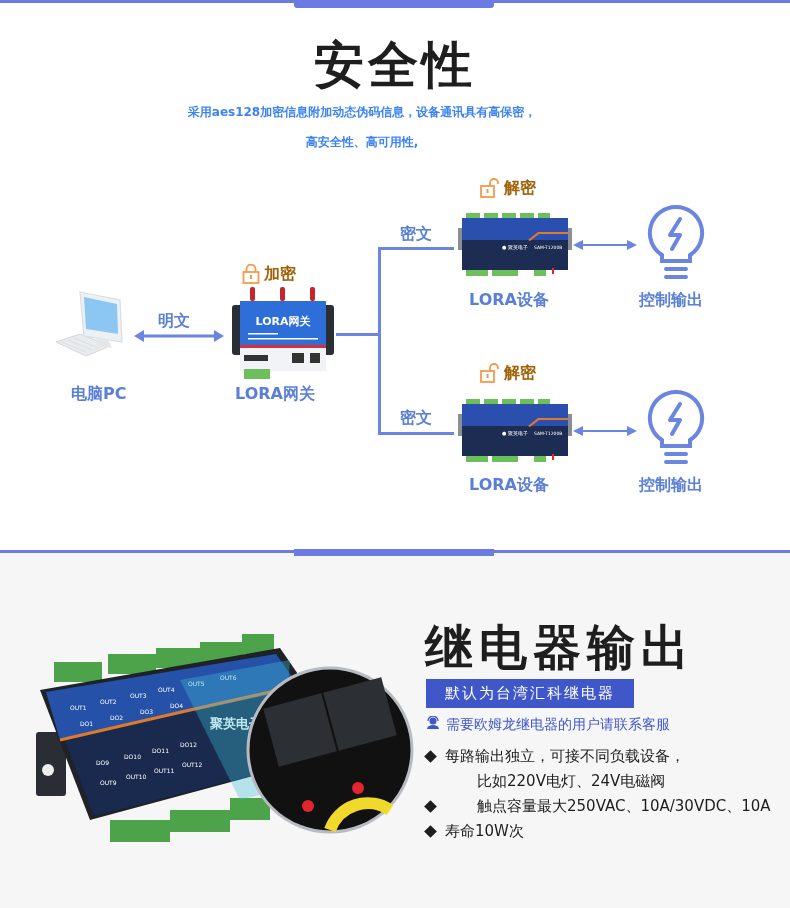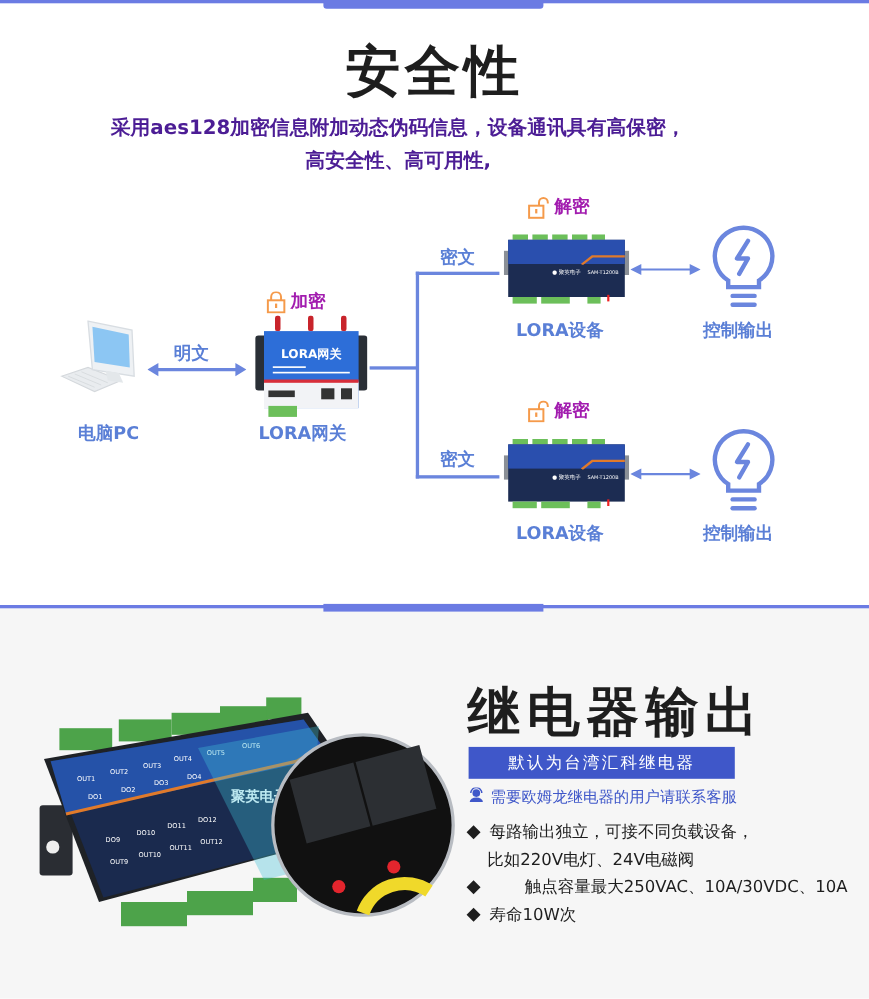--- a/index.html
+++ b/index.html
@@ -5,44 +5,44 @@
   * { margin: 0; padding: 0; box-sizing: border-box; }
   html, body { width: 790px; height: 908px; overflow: hidden; background: #ffffff; }
   body { font-family: "DejaVu Sans", "Liberation Sans", sans-serif; position: relative; color: #222; }
 
   
   .top-line { position: absolute; left: 0; top: 0; width: 790px; height: 3px; background: #6b7be3; }
   .top-tab { position: absolute; left: 294px; top: 0; width: 200px; height: 8px; background: #6b7be3; border-radius: 0 0 3px 3px; }
 
   
   .sec-title { position: absolute; left: 0; width: 790px; top: 32px; text-align: center; font-size: 50px; font-weight: bold; color: #1e1e1e; letter-spacing: 4px; }
-  .sec-desc { position: absolute; left: 0; width: 724px; text-align: center; font-size: 18px; font-weight: bold; color: #4c1d95; }
+  .sec-desc { position: absolute; left: 0; width: 724px; text-align: center; font-size: 12px; font-weight: bold; color: #3b82f6; }
   .sec-desc.l1 { top: 104px; }
   .sec-desc.l2 { top: 134px; }
 
   .blue-label { position: absolute; color: #5a7fd6; font-weight: bold; font-size: 16px; white-space: nowrap; }
-  .orange-label { position: absolute; color: #a21caf; font-weight: bold; font-size: 16px; display: flex; align-items: flex-end; gap: 4px; white-space: nowrap; }
+  .orange-label { position: absolute; color: #a16207; font-weight: bold; font-size: 16px; display: flex; align-items: flex-start; gap: 4px; white-space: nowrap; }
 
   .line { position: absolute; background: #6b86de; }
 
   
   .pc { position: absolute; left: 52px; top: 290px; width: 76px; height: 72px; }
   
   .gateway { position: absolute; left: 232px; top: 285px; width: 102px; height: 96px; }
   
   .device { position: absolute; width: 114px; height: 64px; }
   .bulb { position: absolute; width: 64px; height: 80px; }
 
   
   .mid-line { position: absolute; left: 0; top: 550px; width: 790px; height: 3px; background: #6b7be3; }
   .mid-tab2 { position: absolute; left: 294px; top: 549px; width: 200px; height: 7px; background: #6b7be3; }
   .bottom-bg { position: absolute; left: 0; top: 553px; width: 790px; height: 355px; background: #f6f6f6; }
 
   .relay-title { position: absolute; left: 425px; top: 616px; font-size: 48px; font-weight: bold; color: #1e1e1e; letter-spacing: 6px; }
-  .relay-badge { position: absolute; left: 426px; top: 679px; width: 242px; height: 29px; background: #3f57c9; color: #fff; font-size: 15px; line-height: 29px; text-align: center; letter-spacing: 2px; }
+  .relay-badge { position: absolute; left: 426px; top: 679px; width: 208px; height: 29px; background: #3f57c9; color: #fff; font-size: 15px; line-height: 29px; text-align: center; letter-spacing: 2px; }
   .relay-note { position: absolute; left: 426px; top: 716px; font-size: 14px; color: #3f57c9; display: flex; align-items: flex-start; gap: 6px; white-space: nowrap; }
   .feature { position: absolute; left: 426px; font-size: 15px; color: #1e1e1e; display: flex; align-items: center; gap: 8px; white-space: nowrap; }
   .feature .diamond { width: 9px; height: 9px; background: #1e1e1e; transform: rotate(45deg); display: inline-block; margin-right: 2px; }
   .feature-sub { position: absolute; left: 443px; font-size: 15px; color: #1e1e1e; white-space: nowrap; }
 
   .board { position: absolute; left: 30px; top: 620px; width: 390px; height: 270px; }
 </style>
 </head>
 <body>
 
@@ -269,21 +269,21 @@
     <path d="M2 5 a5 5 0 0 1 10 0" fill="none" stroke="#3f57c9" stroke-width="1.3"></path>
     <path d="M1 13 a6 4 0 0 1 12 0 Z" fill="#3f57c9"></path>
   </svg>
   <span>需要欧姆龙继电器的用户请联系客服</span>
 </div>
 
 <div class="feature" style="top:747px;">
   <span class="diamond"></span>
   <span>每路输出独立，可接不同负载设备，</span>
 </div>
-<div class="feature-sub" style="top:772px;">比如220V电灯、24V电磁阀</div>
+<div class="feature-sub" style="top:772px;margin-left:34px;">比如220V电灯、24V电磁阀</div>
 <div class="feature" style="top:797px;gap:40px;">
   <span class="diamond"></span>
   <span>触点容量最大250VAC、10A/30VDC、10A</span>
 </div>
 <div class="feature" style="top:822px;">
   <span class="diamond"></span>
   <span>寿命10W次</span>
 </div>
 
 </body></html>

